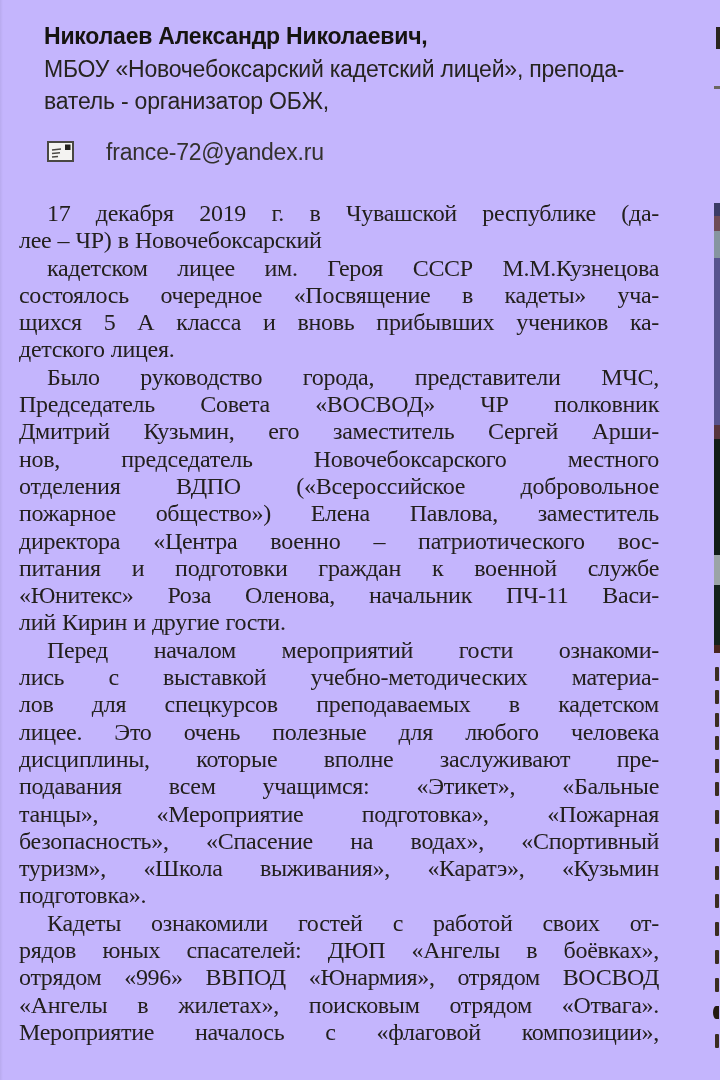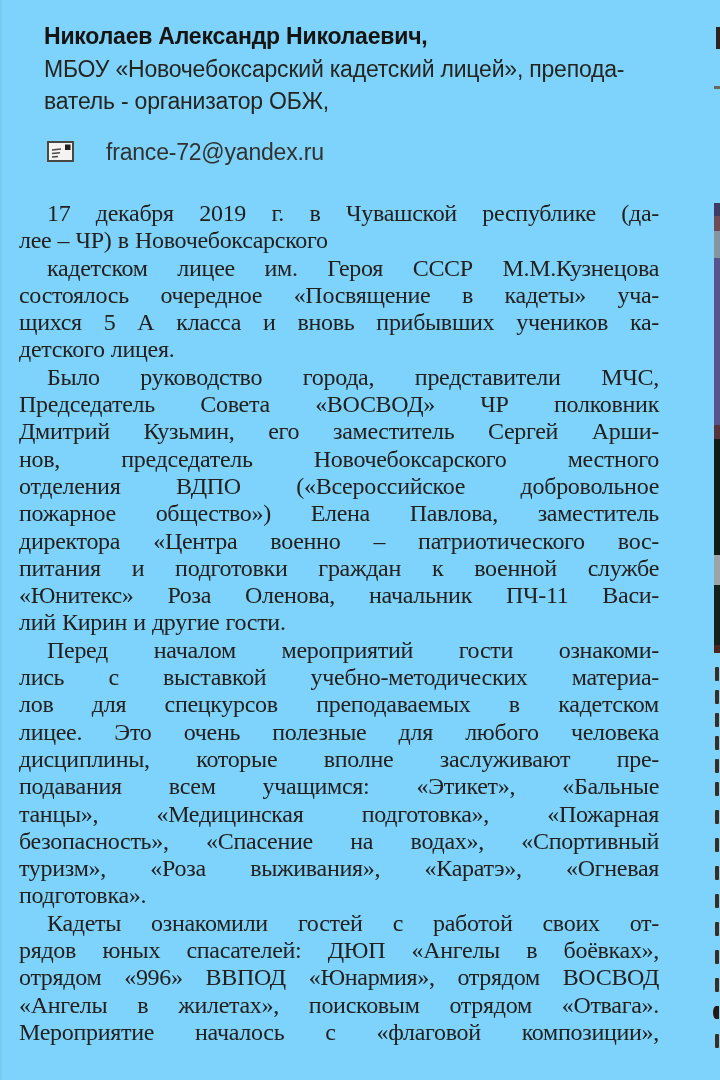--- a/index.html
+++ b/index.html
@@ -1,19 +1,19 @@
 <!DOCTYPE html>
 <html><head>
 <meta charset="utf-8">
 <style>
   html,body { margin:0; padding:0; }
   .page {
     position: relative;
     width: 720px; height: 1080px;
-    background: #7dd3fc;
+    background: #c4b5fd;
     overflow: hidden;
     font-family: "Liberation Serif", serif;
   }
   .page::before{
     content:""; position:absolute; left:0; top:0; bottom:0; width:3px;
     background:linear-gradient(to right, rgba(0,0,0,0.06), rgba(0,0,0,0));
   }
   
   .hdr {
     position:absolute; left:44px; top:20px; width:630px;
@@ -64,44 +64,44 @@
           <line x1="5" y1="12.5" x2="13" y2="11.8" stroke="#4a4843" stroke-width="1.6"></line>
           <line x1="5" y1="16" x2="11" y2="15.5" stroke="#4a4843" stroke-width="1.6"></line>
         </svg>
       </span>
       <span class="email-addr">france-72@yandex.ru</span>
     </div>
   </div>
 
   <div class="article">
       <div class="bline ind">17 декабря 2019 г. в Чувашской республике (да-</div>
-      <div class="bline noj">лее – ЧР) в Новочебоксарского</div>
+      <div class="bline noj">лее – ЧР) в Новочебоксарский</div>
       <div class="bline ind">кадетском лицее им. Героя СССР М.М.Кузнецова</div>
       <div class="bline">состоялось очередное «Посвящение в кадеты» уча-</div>
       <div class="bline">щихся 5 А класса и вновь прибывших учеников ка-</div>
       <div class="bline noj">детского лицея.</div>
       <div class="bline ind">Было руководство города, представители МЧС,</div>
       <div class="bline">Председатель Совета «ВОСВОД» ЧР полковник</div>
       <div class="bline">Дмитрий Кузьмин, его заместитель Сергей Арши-</div>
       <div class="bline">нов, председатель Новочебоксарского местного</div>
       <div class="bline">отделения ВДПО («Всероссийское добровольное</div>
       <div class="bline">пожарное общество») Елена Павлова, заместитель</div>
       <div class="bline">директора «Центра военно – патриотического вос-</div>
       <div class="bline">питания и подготовки граждан к военной службе</div>
       <div class="bline">«Юнитекс» Роза Оленова, начальник ПЧ-11 Васи-</div>
       <div class="bline noj">лий Кирин и другие гости.</div>
       <div class="bline ind">Перед началом мероприятий гости ознакоми-</div>
       <div class="bline">лись с выставкой учебно-методических материа-</div>
       <div class="bline">лов для спецкурсов преподаваемых в кадетском</div>
       <div class="bline">лицее. Это очень полезные для любого человека</div>
       <div class="bline">дисциплины, которые вполне заслуживают пре-</div>
       <div class="bline">подавания всем учащимся: «Этикет», «Бальные</div>
-      <div class="bline">танцы», «Медицинская подготовка», «Пожарная</div>
+      <div class="bline">танцы», «Мероприятие подготовка», «Пожарная</div>
       <div class="bline">безопасность», «Спасение на водах», «Спортивный</div>
-      <div class="bline">туризм», «Роза выживания», «Каратэ», «Огневая</div>
+      <div class="bline">туризм», «Школа выживания», «Каратэ», «Кузьмин</div>
       <div class="bline noj">подготовка».</div>
       <div class="bline ind">Кадеты ознакомили гостей с работой своих от-</div>
       <div class="bline">рядов юных спасателей: ДЮП «Ангелы в боёвках»,</div>
       <div class="bline">отрядом «996» ВВПОД «Юнармия», отрядом ВОСВОД</div>
       <div class="bline">«Ангелы в жилетах», поисковым отрядом «Отвага».</div>
       <div class="bline">Мероприятие началось с «флаговой композиции»,</div>
     </div>
 
   <div class="hdr-frag"></div>
   <div class="dash-frag"></div>

